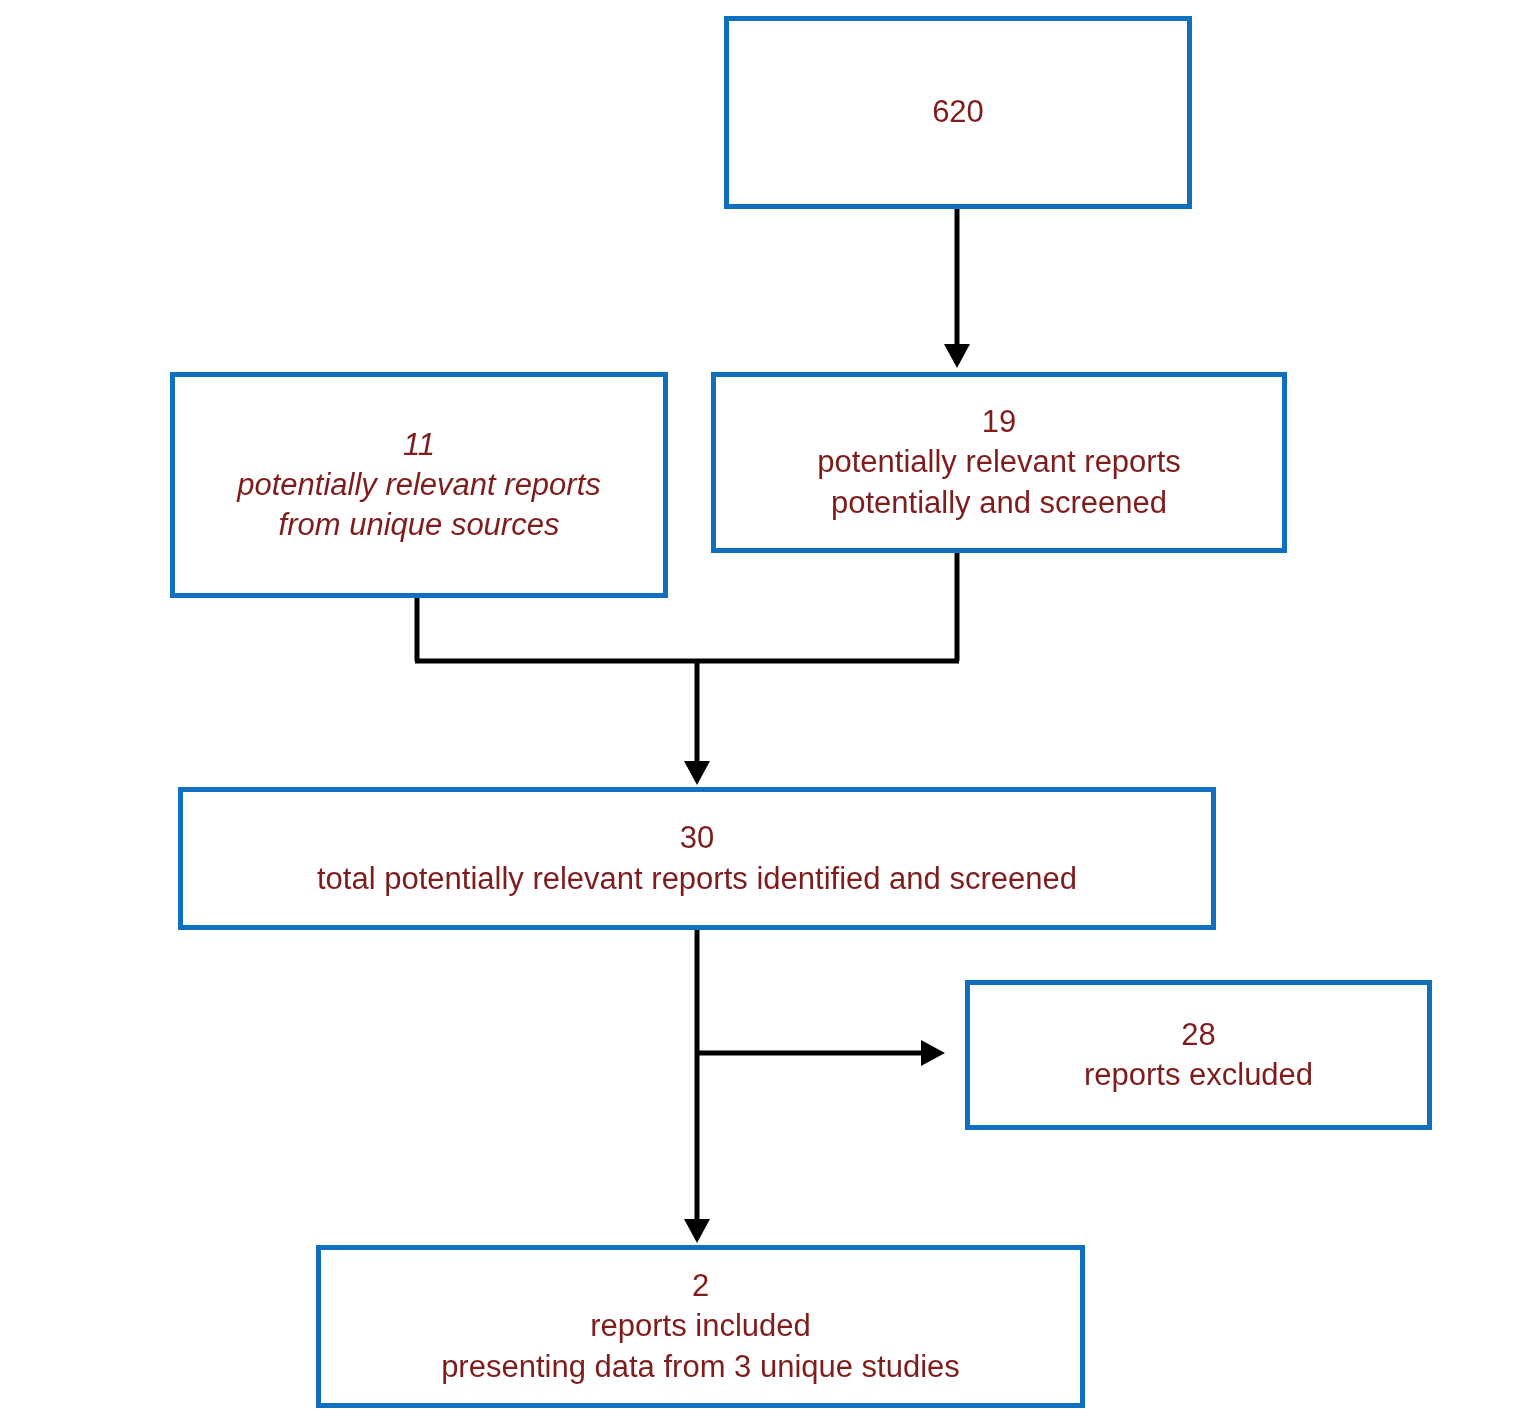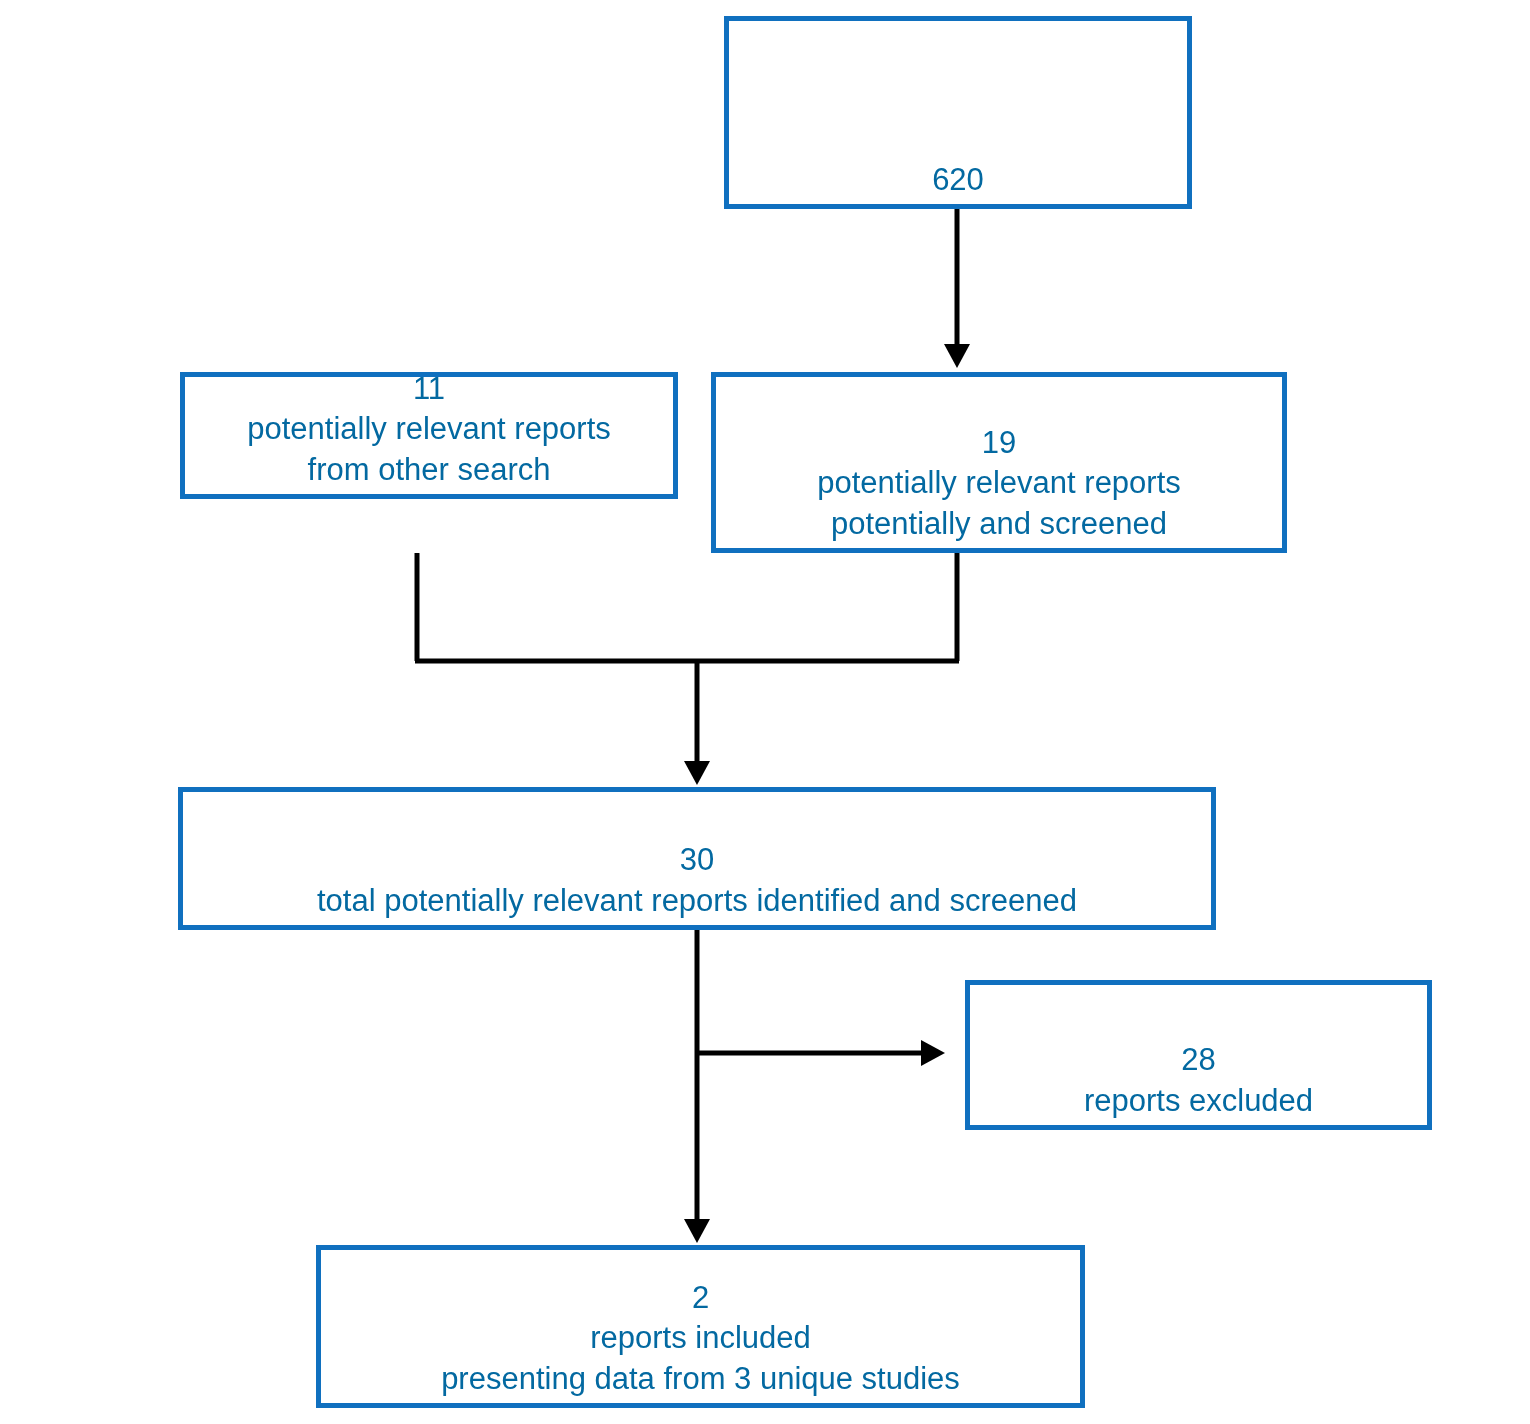--- a/index.html
+++ b/index.html
@@ -17,33 +17,33 @@
     overflow: hidden;
   }
   .node {
     position: absolute;
     box-sizing: border-box;
     border: 5px solid #1070bf;
     background: #ffffff;
     display: flex;
     flex-direction: column;
     align-items: center;
-    justify-content: flex-end;
+    justify-content: center;
     text-align: center;
-    color: #0369a1;
+    color: #7f1d1d;
     font-size: 31px;
     line-height: 1.30;
     padding: 4px 10px;
   }
   .node .line {
     display: block;
     white-space: nowrap;
   }
   #node-identified { left: 724px;  top: 16px;   width: 468px; height: 193px; }
-  #node-other      { left: 180px;  top: 372px;  width: 498px; height: 127px; }
+  #node-other      { left: 170px;  top: 372px;  width: 498px; height: 226px; font-style: italic; }
   #node-screened   { left: 711px;  top: 372px;  width: 576px; height: 181px; }
   #node-total      { left: 178px;  top: 787px;  width: 1038px; height: 143px; }
   #node-excluded   { left: 945px;  top: 980px;  width: 467px; height: 150px; margin-left: 20px; }
   #node-included   { left: 316px;  top: 1245px; width: 769px; height: 163px; }
 
   #connectors {
     position: absolute;
     left: 0;
     top: 0;
     width: 1530px;
@@ -99,21 +99,21 @@
     </g>
   </svg>
 
   <div class="node" id="node-identified">
     <span class="line">620</span>
   </div>
 
   <div class="node" id="node-other">
     <span class="line">11</span>
     <span class="line">potentially relevant reports</span>
-    <span class="line">from other search</span>
+    <span class="line">from unique sources</span>
   </div>
 
   <div class="node" id="node-screened">
     <span class="line">19</span>
     <span class="line">potentially relevant reports</span>
     <span class="line">potentially and screened</span>
   </div>
 
   <div class="node" id="node-total">
     <span class="line">30</span>

